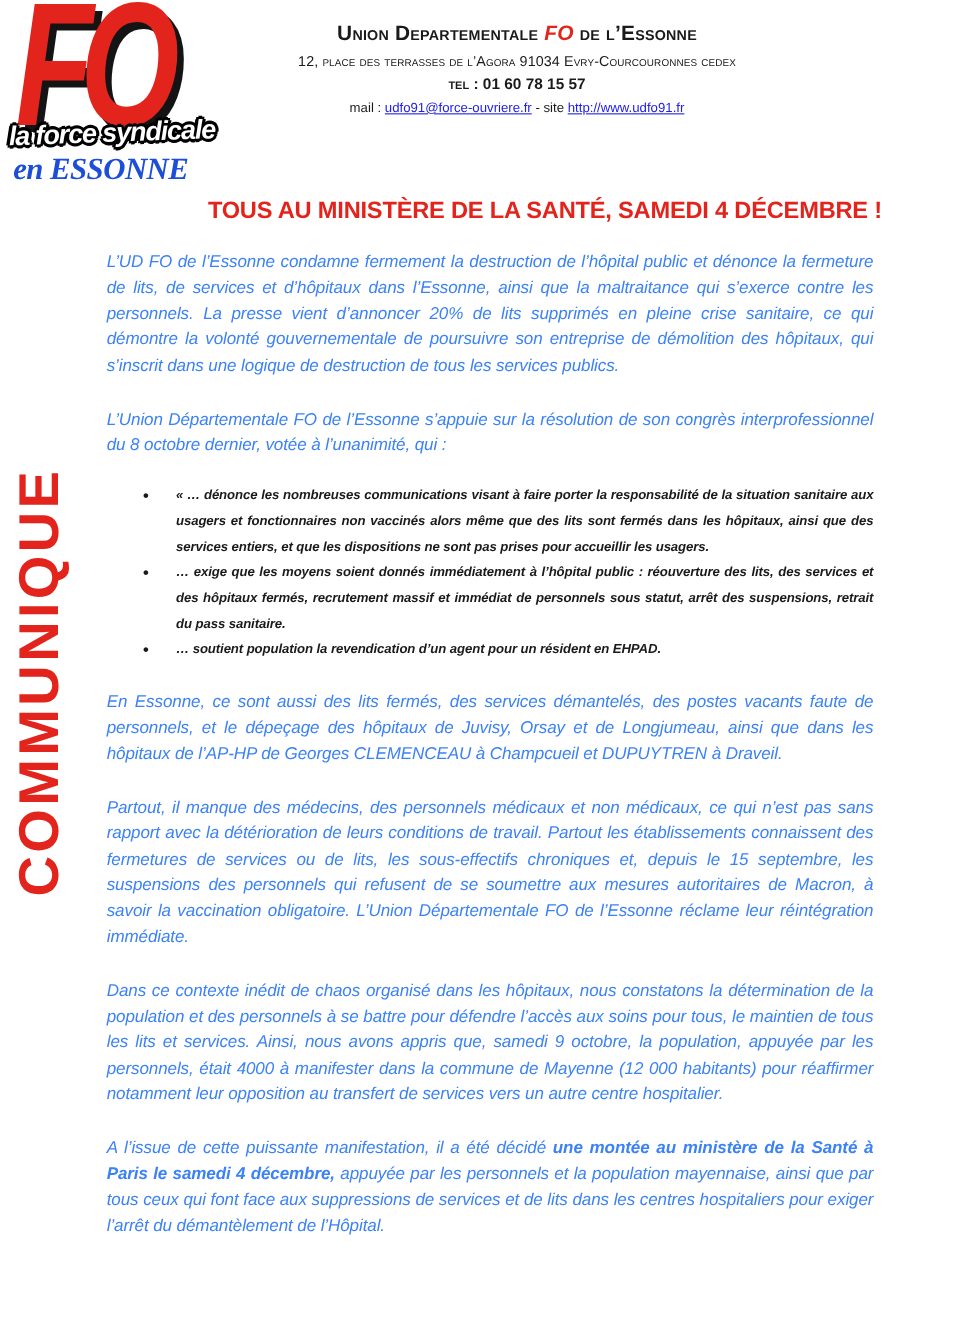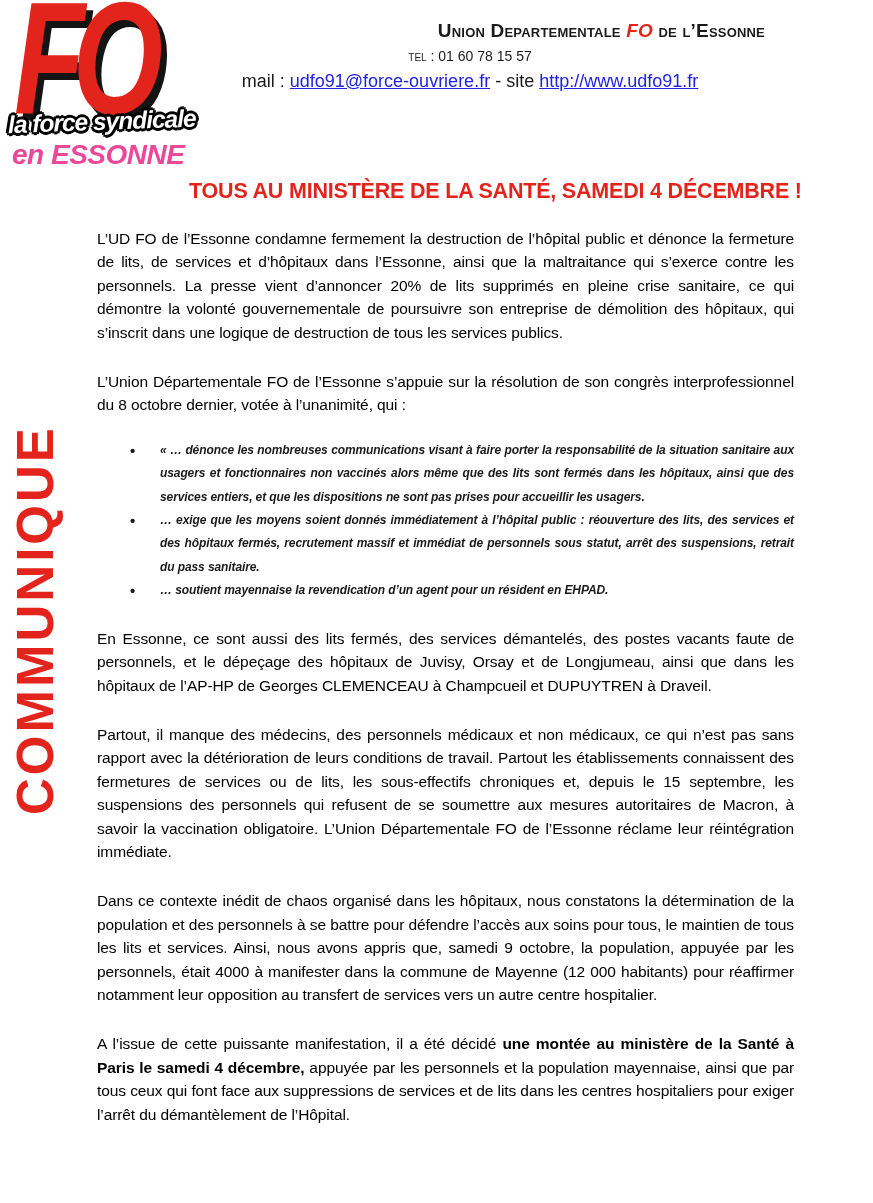--- a/index.html
+++ b/index.html
@@ -22,51 +22,51 @@
     font-size:24.5px; font-weight:bold; font-style:italic;
     color:#ffffff; white-space:nowrap; transform:rotate(-2deg);
     text-shadow:
       -2px -2px 0 #000, 2px -2px 0 #000, -2px 2px 0 #000, 2px 2px 0 #000,
       0 -3px 0 #000, 0 3px 0 #000, -3px 0 0 #000, 3px 0 0 #000;
     letter-spacing:-1px;
   }
   .logo-region {
     position:absolute; top:137px; left:2px;
     font-size:28px; font-weight:bold; font-style:italic;
-    color:#ec4899; white-space:nowrap; letter-spacing:-0.5px;
+    color:#1d4ed8; white-space:nowrap; letter-spacing:-0.5px;font-family:Liberation Serif, serif;
   }
 
   
   .header-info { position:absolute; left:175px; top:20px; width:590px; text-align:center; color:#1a1a1a; }
-  .org-line { font-size:19px; font-weight:bold; font-variant:small-caps; letter-spacing:0.2px; margin-bottom:6px;text-align:right; }
+  .org-line { font-size:19px; font-weight:bold; font-variant:small-caps; letter-spacing:0.2px; margin-bottom:6px; }
   .org-line .fo-red { color:#e3241c; font-style:italic; }
   .addr-line { font-size:13px; font-variant:small-caps; margin-bottom:5px; letter-spacing:0.1px; }
-  .tel-line  { font-size:14px; font-variant:small-caps; margin-bottom:7px; }
-  .mail-line { font-size:18px; }
+  .tel-line  { font-size:14px; font-variant:small-caps; margin-bottom:7px;font-weight:bold; }
+  .mail-line { font-size:12px; }
   .mail-line a { color:#2121e8; text-decoration:underline; cursor:pointer; }
 
   
   .communique-vertical {
     position:absolute; left:6px; top:395px; height:450px; width:62px;
     writing-mode:vertical-rl; transform:rotate(180deg);
     font-size:51px; font-weight:bold; color:#e3241c;
     letter-spacing:3px; white-space:nowrap;
     text-align:center;
   }
 
   
   .main { position:absolute; left:97px; top:179px; width:697px; }
   .headline {
     font-size:21.5px; font-weight:bold; color:#e3241c;
     text-align:left; padding-left:92px; margin-bottom:23px;
     letter-spacing:-0.2px; white-space:nowrap;
   }
   .main p {
     font-size:15.5px; line-height:23.4px; text-align:justify;
-    margin-bottom:26px; color:#000000; letter-spacing:-0.1px;
+    margin-bottom:26px; color:#3b82f6; letter-spacing:-0.1px;font-style:italic;
   }
   .bullet-list { margin:-4px 0 24px 0; padding-left:63px; list-style:none; }
   .bullet-list li {
     position:relative; font-size:12px; line-height:23.4px;
     font-weight:bold; font-style:italic; text-align:justify;
     color:#1a1a1a; letter-spacing:-0.1px;
   }
   .bullet-list li::before {
     content:"•"; position:absolute; left:-30px; top:0;
     font-style:normal; font-size:15px;
@@ -80,39 +80,40 @@
 <div class="logo">
   <div class="logo-fo">FO</div>
   <div class="logo-tagline">la force syndicale</div>
   <div class="logo-region">en ESSONNE</div>
 </div>
 
 <div class="header-info">
   <div class="org-line">
     <span>Union Departementale </span><span class="fo-red">FO</span><span> de l’Essonne</span>
   </div>
+  <div class="addr-line">12, place des terrasses de l’Agora 91034 Evry-Courcouronnes cedex</div>
   <div class="tel-line">tel : 01 60 78 15 57</div>
   <div class="mail-line">
     <span>mail : </span><a href="#">udfo91@force-ouvriere.fr</a><span> - site </span><a href="#">http://www.udfo91.fr</a>
   </div>
 </div>
 
 <div class="communique-vertical">COMMUNIQUE</div>
 
 <div class="main">
   <div class="headline">TOUS AU MINISTÈRE DE LA SANTÉ, SAMEDI 4 DÉCEMBRE !</div>
 
   <p>L’UD FO de l’Essonne condamne fermement la destruction de l’hôpital public et dénonce la fermeture de lits, de services et d’hôpitaux dans l’Essonne, ainsi que la maltraitance qui s’exerce contre les personnels. La presse vient d’annoncer 20% de lits supprimés en pleine crise sanitaire, ce qui démontre la volonté gouvernementale de poursuivre son entreprise de démolition des hôpitaux, qui s’inscrit dans une logique de destruction de tous les services publics.</p>
 
   <p>L’Union Départementale FO de l’Essonne s’appuie sur la résolution de son congrès interprofessionnel du 8 octobre dernier, votée à l’unanimité, qui :</p>
 
   <ul class="bullet-list">
     <li>« … dénonce les nombreuses communications visant à faire porter la responsabilité de la situation sanitaire aux usagers et fonctionnaires non vaccinés alors même que des lits sont fermés dans les hôpitaux, ainsi que des services entiers, et que les dispositions ne sont pas prises pour accueillir les usagers.</li>
     <li>… exige que les moyens soient donnés immédiatement à l’hôpital public : réouverture des lits, des services et des hôpitaux fermés, recrutement massif et immédiat de personnels sous statut, arrêt des suspensions, retrait du pass sanitaire.</li>
-    <li>… soutient mayennaise la revendication d’un agent pour un résident en EHPAD.</li>
+    <li>… soutient population la revendication d’un agent pour un résident en EHPAD.</li>
   </ul>
 
   <p>En Essonne, ce sont aussi des lits fermés, des services démantelés, des postes vacants faute de personnels, et le dépeçage des hôpitaux de Juvisy, Orsay et de Longjumeau, ainsi que dans les hôpitaux de l’AP-HP de Georges CLEMENCEAU à Champcueil et DUPUYTREN à Draveil.</p>
 
   <p>Partout, il manque des médecins, des personnels médicaux et non médicaux, ce qui n’est pas sans rapport avec la détérioration de leurs conditions de travail. Partout les établissements connaissent des fermetures de services ou de lits, les sous-effectifs chroniques et, depuis le 15 septembre, les suspensions des personnels qui refusent de se soumettre aux mesures autoritaires de Macron, à savoir la vaccination obligatoire. L’Union Départementale FO de l’Essonne réclame leur réintégration immédiate.</p>
 
   <p>Dans ce contexte inédit de chaos organisé dans les hôpitaux, nous constatons la détermination de la population et des personnels à se battre pour défendre l’accès aux soins pour tous, le maintien de tous les lits et services. Ainsi, nous avons appris que, samedi 9 octobre, la population, appuyée par les personnels, était 4000 à manifester dans la commune de Mayenne (12 000 habitants) pour réaffirmer notamment leur opposition au transfert de services vers un autre centre hospitalier.</p>
 
   <p class="last-para"><span>A l’issue de cette puissante manifestation, il a été décidé </span><strong>une montée au ministère de la Santé à Paris le samedi 4 décembre,</strong><span> appuyée par les personnels et la population mayennaise, ainsi que par tous ceux qui font face aux suppressions de services et de lits dans les centres hospitaliers pour exiger l’arrêt du démantèlement de l’Hôpital.</span></p>
 </div>

